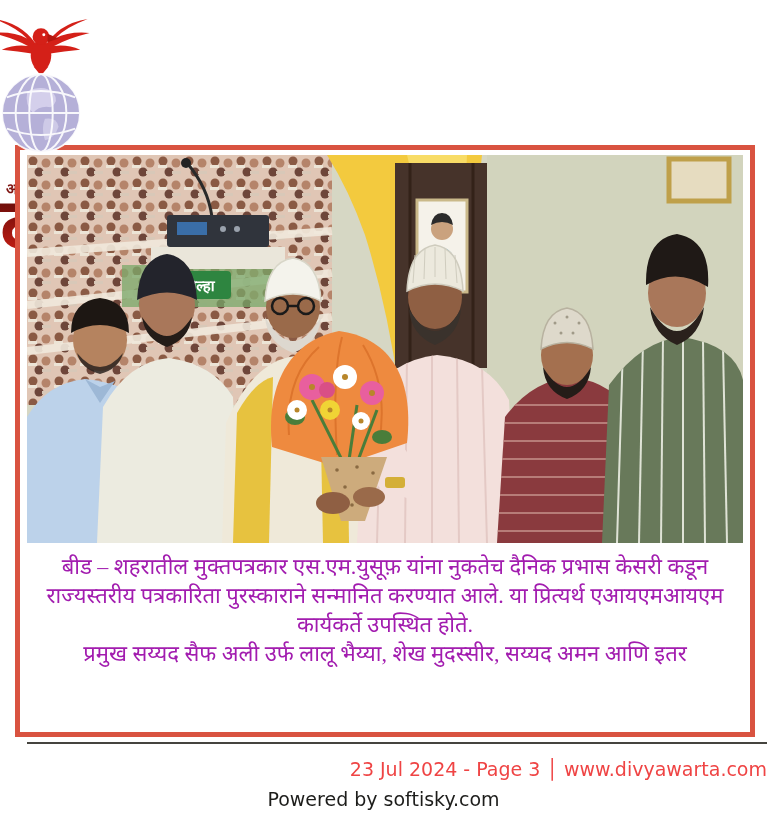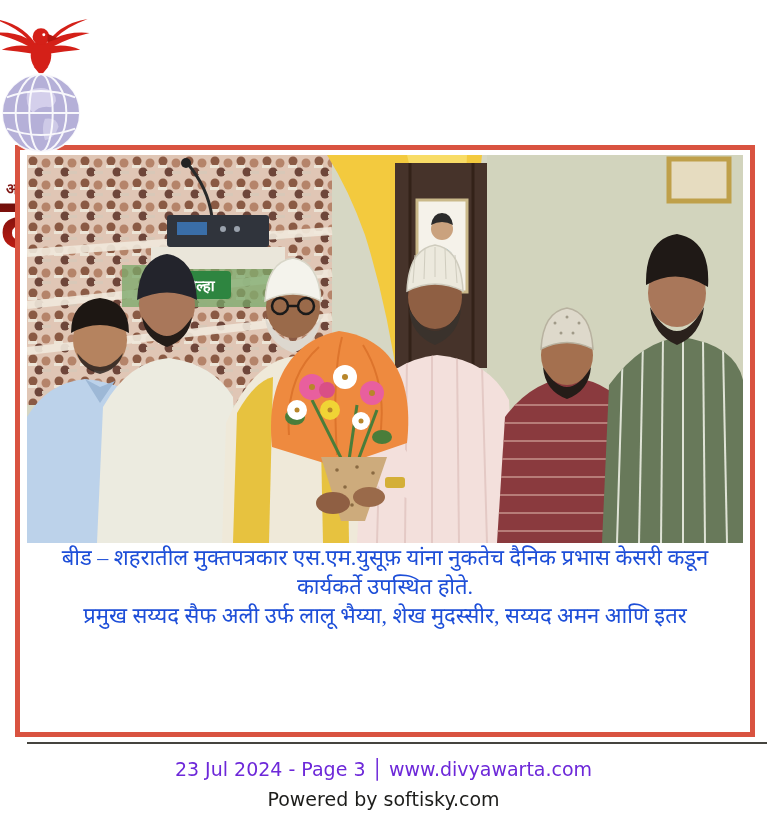--- a/index.html
+++ b/index.html
@@ -29,30 +29,30 @@
   }
   .m-right{margin-top:-22px;}
   
   .frame{
     position:absolute;left:15px;top:145px;width:740px;height:592px;box-sizing:border-box;
     border:5px solid #d95340;background:#fff;padding:5px 7px 0 7px;
   }
   .photo{width:716px;height:388px;overflow:hidden;background:#d6d7c4;position:relative;}
   .photo svg{display:block;}
   .article{
-    text-align:center;
+    margin-top:9px;text-align:center;
     font-family:"Liberation Serif","DejaVu Serif",serif;
-    font-size:22px;line-height:29px;color:#1d4ed8;
+    font-size:22px;line-height:29px;color:#a21caf;
   }
   .article div{white-space:nowrap;}
   
   .rule{position:absolute;left:27px;right:0;top:742px;height:2px;background:#45443f;}
   .f-meta{
-    position:absolute;top:758px;left:0;right:0;text-align:center;
-    font-family:"DejaVu Sans","Liberation Sans",sans-serif;font-size:19px;color:#6d28d9;
+    position:absolute;top:758px;left:0;right:0;text-align:right;
+    font-family:"DejaVu Sans","Liberation Sans",sans-serif;font-size:19px;color:#ef4444;
   }
   .f-powered{
     position:absolute;top:788px;left:0;right:0;text-align:center;
     font-family:"DejaVu Sans","Liberation Sans",sans-serif;font-size:19px;color:#1d1d1b;
   }
 </style>
 </head>
 <body>
 
 <div class="masthead">
@@ -302,20 +302,21 @@
         </g>
         <ellipse cx="306" cy="348" rx="17" ry="11" fill="#8f5f43"></ellipse>
         <ellipse cx="342" cy="342" rx="16" ry="10" fill="#9a6a4a"></ellipse>
         <rect x="358" y="322" width="20" height="11" rx="3" fill="#d4af37"></rect>
       </g>
     </svg>
   </div>
 
   <div class="article">
     <div>बीड – शहरातील मुक्तपत्रकार एस.एम.युसूफ़ यांना नुकतेच दैनिक प्रभास केसरी कडून</div>
+    <div>राज्यस्तरीय पत्रकारिता पुरस्काराने सन्मानित करण्यात आले. या प्रित्यर्थ एआयएमआयएम</div>
     <div>कार्यकर्ते उपस्थित होते.</div>
     <div>प्रमुख सय्यद सैफ अली उर्फ लालू भैय्या, शेख मुदस्सीर, सय्यद अमन आणि इतर</div>
   </div>
 </div>
 
 <div class="rule"></div>
 <div class="f-meta">23 Jul 2024 - Page 3 │ www.divyawarta.com</div>
 <div class="f-powered">Powered by softisky.com</div>
 
 </body></html>

